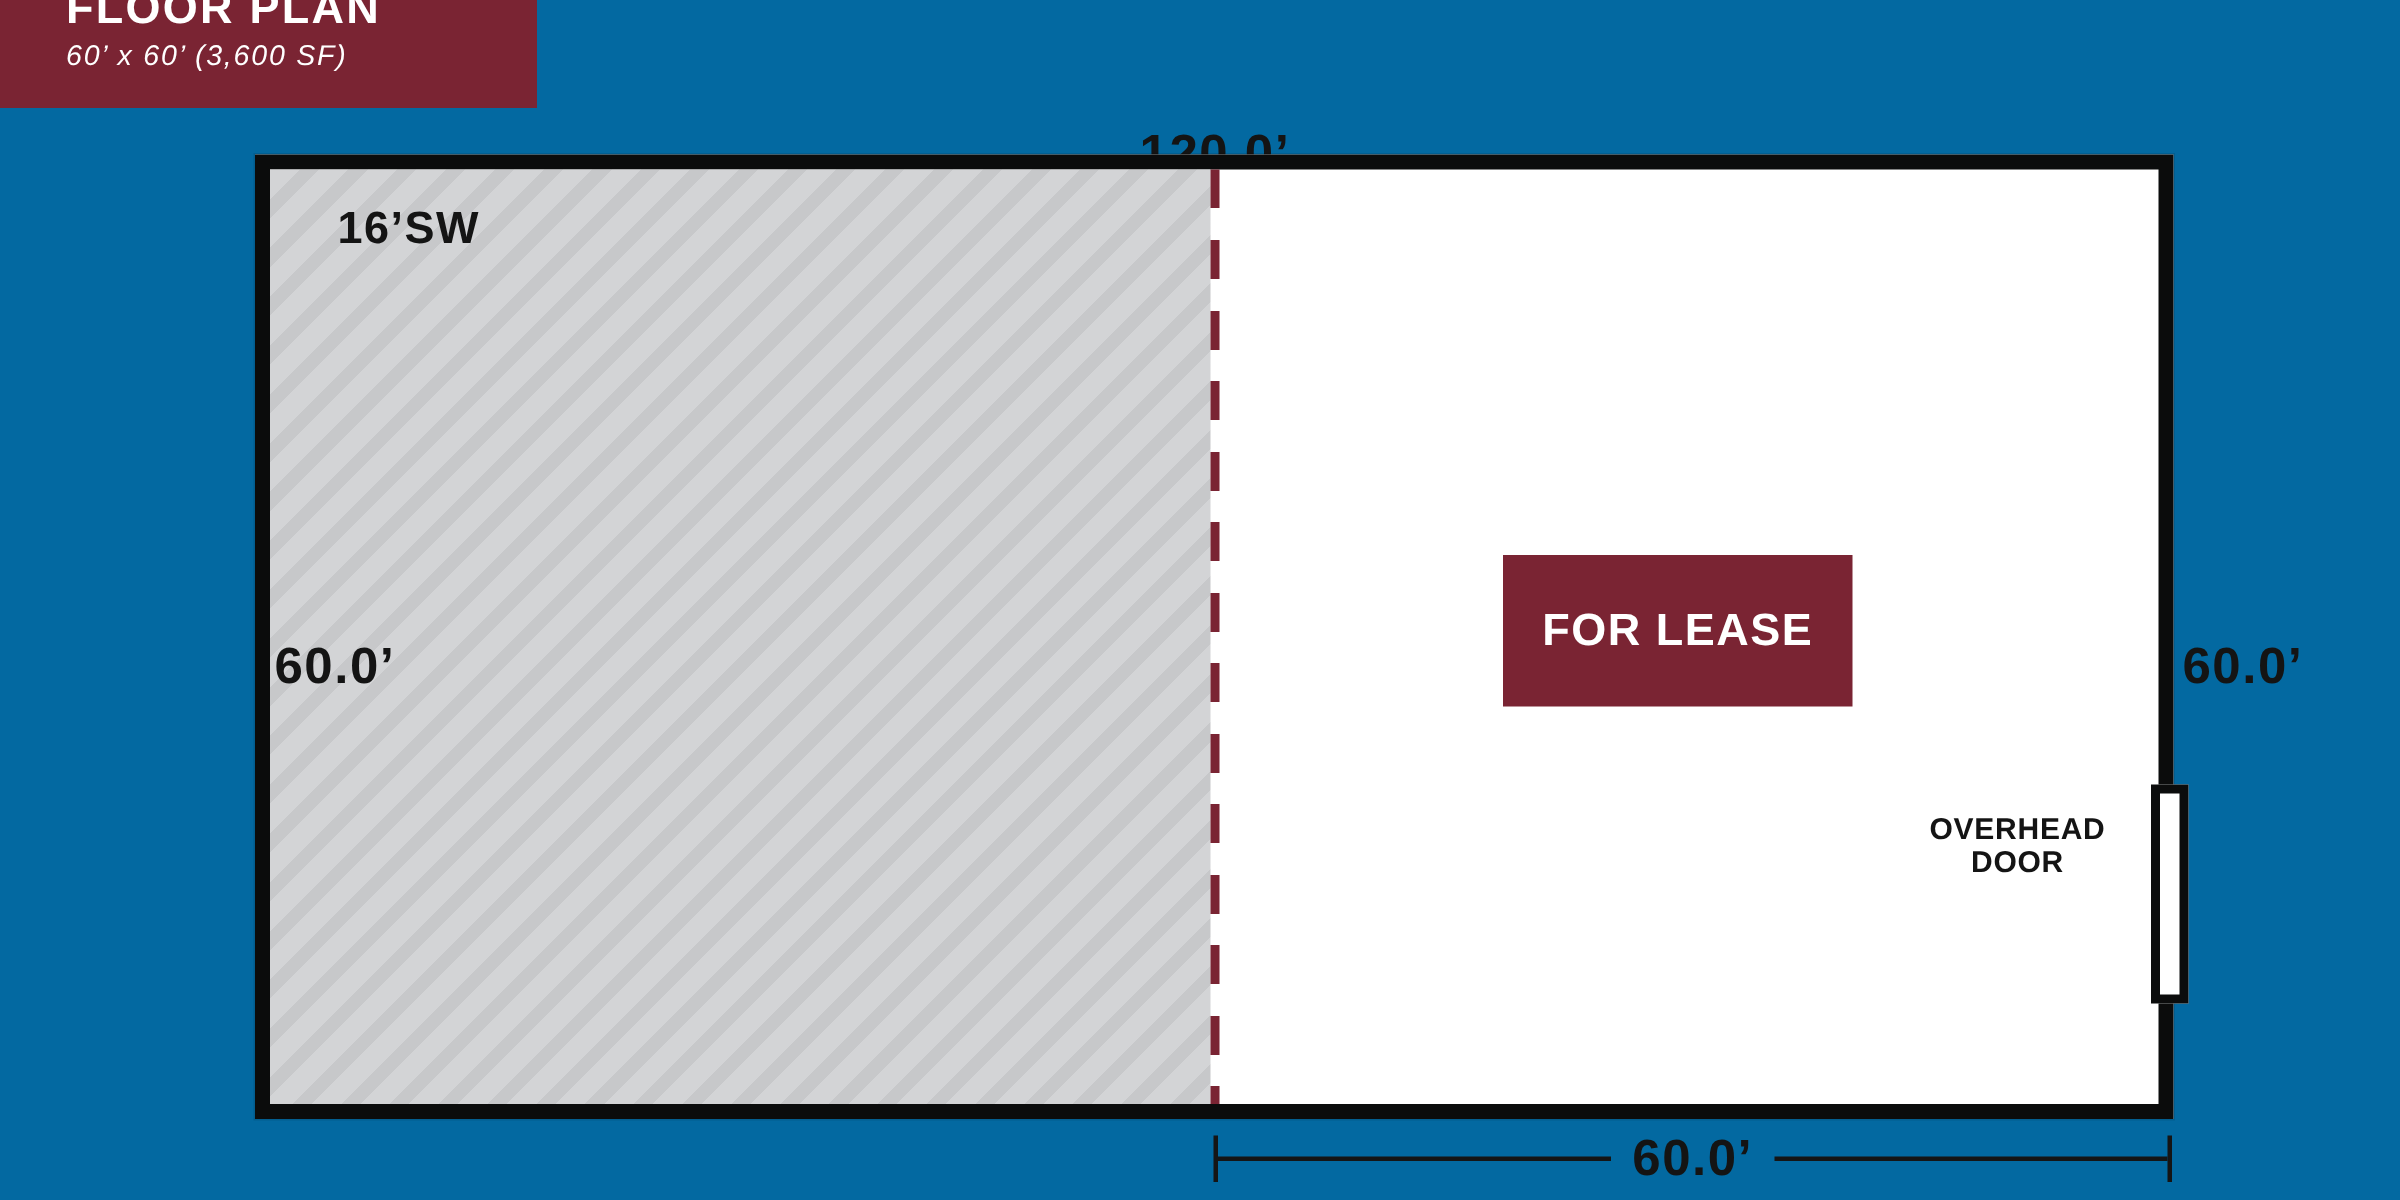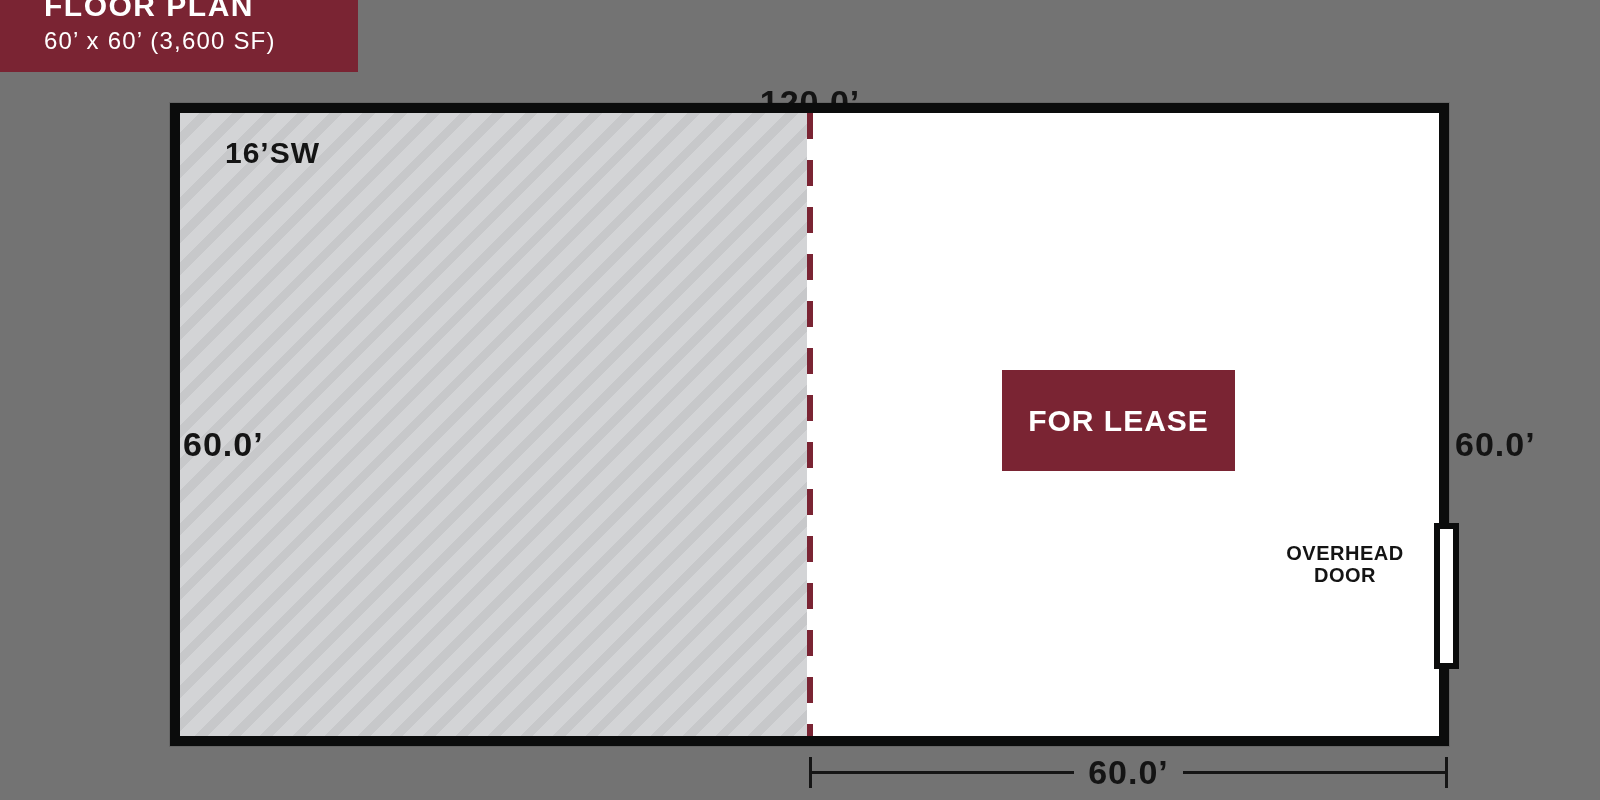--- a/index.html
+++ b/index.html
@@ -1,25 +1,25 @@
 <!DOCTYPE html>
 <html style="--accent: #7A2433; --wall: #0B0C0C; --hatch-light: #D3D4D6; --hatch-dark: #C7C8CA; --text: #141414;"><head>
 <meta charset="utf-8">
 <style>
   html, body { margin:0; padding:0; background:#ffffff; }
   body { font-family:"Liberation Sans", sans-serif; color:var(--text,#141414); }
-  .canvas { position:relative; width:1600px; height:800px; overflow:hidden; background:#737373; }
+  .canvas { position:relative; width:1600px; height:800px; overflow:hidden; background:#0369a1; }
 
   
   .title-block { position:absolute; left:0; top:-17px; width:358px; height:89px;
                  background:var(--accent,#7A2433); color:#fff; }
   .title-block .title { position:absolute; left:44px; top:6px; font-size:30px; font-weight:bold;
                         letter-spacing:1.5px; white-space:nowrap; }
-  .title-block .subtitle { position:absolute; left:44px; top:44px; font-size:24px;
-                           letter-spacing:1.2px; white-space:nowrap; }
+  .title-block .subtitle { position:absolute; left:44px; top:44px; font-size:19px;
+                           letter-spacing:1.2px; white-space:nowrap;font-style:italic; }
 
   
   .building { position:absolute; left:170px; top:103px; width:1279px; height:643px;
               box-sizing:border-box; border:10px solid var(--wall,#0B0C0C); background:#fff;
               box-shadow:0 0 0 1px rgba(0,0,0,0.10); }
   .hatch { position:absolute; left:0; top:0; width:627px; height:623px;
            background:repeating-linear-gradient(135deg,
              var(--hatch-light,#D3D4D6) 0 14px,
              var(--hatch-dark,#C7C8CA) 14px 23px); }
   .divider { position:absolute; left:627px; top:0; width:6px; height:623px;

